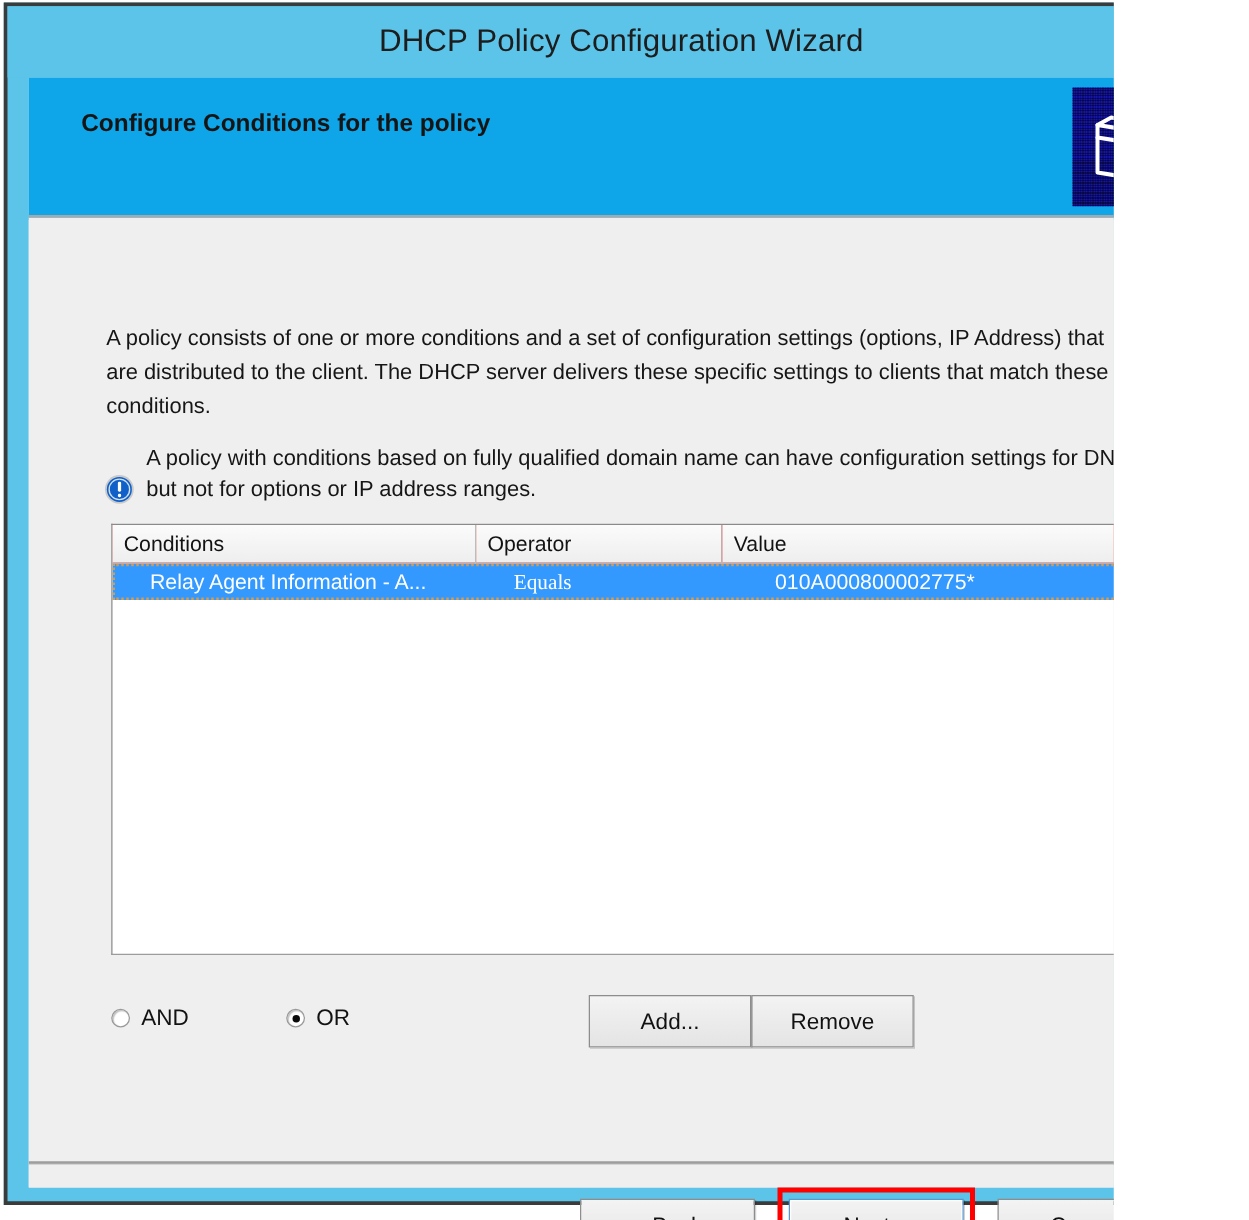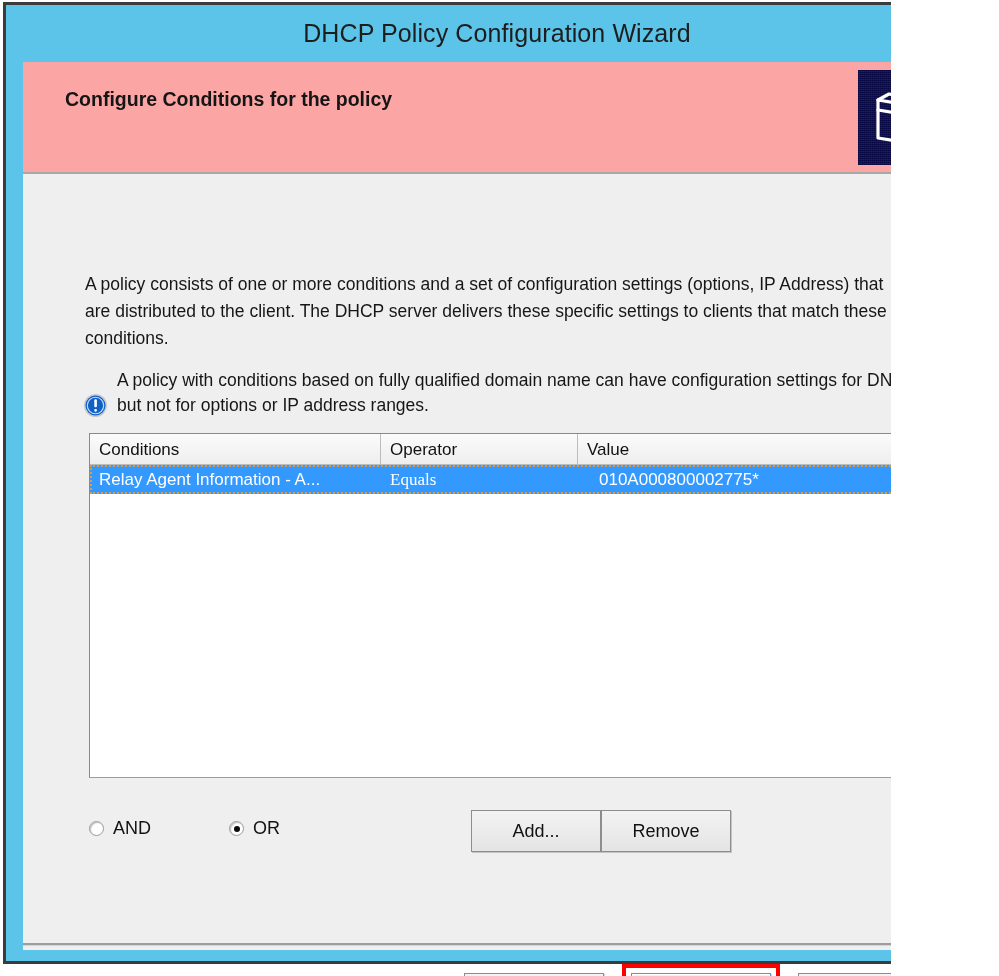--- a/index.html
+++ b/index.html
@@ -60,21 +60,21 @@
     background: #efefef;
     box-sizing: border-box;
   }
 
   
   .header-band {
     position: absolute;
     left: 0; top: 0;
     width: 100%;
     height: 112px;
-    background: #fca5a5;
+    background: #0ea5e9;
     border-bottom: 2px solid #a8a8a8;
     box-sizing: border-box;
   }
   .header-title {
     position: absolute;
     left: 42px;
     top: 26px;
     font-size: 19.5px;
     font-weight: bold;
     color: #151515;
@@ -90,21 +90,21 @@
       repeating-linear-gradient(90deg, rgba(0,0,0,.3) 0 1px, rgba(0,0,0,0) 1px 2px),
       #1414b4;
     display: block;
   }
   .header-icon svg { display:block; }
 
   
   .body-area {
     position: absolute;
     left: 0;
-    top: 128px;
+    top: 114px;
     width: 100%;
     bottom: 0;
     background: #efefef;
   }
   .para {
     position: absolute;
     left: 62px;
     top: 81px;
     width: 825px;
     font-size: 17.5px;
@@ -171,20 +171,21 @@
   .lv-row {
     display: flex;
     height: 29px;
     align-items: center;
     box-sizing: border-box;
   }
   .lv-row.selected {
     background: #3399ff;
     outline: 2px dotted #d79b4a;
     outline-offset: -2px;
+    padding-left: 21px;
   }
   .lv-td {
     font-size: 17px;
     color: #111111;
     padding-left: 9px;
     line-height: 29px;
     box-sizing: border-box;
     white-space: nowrap;
     overflow: hidden;
   }

